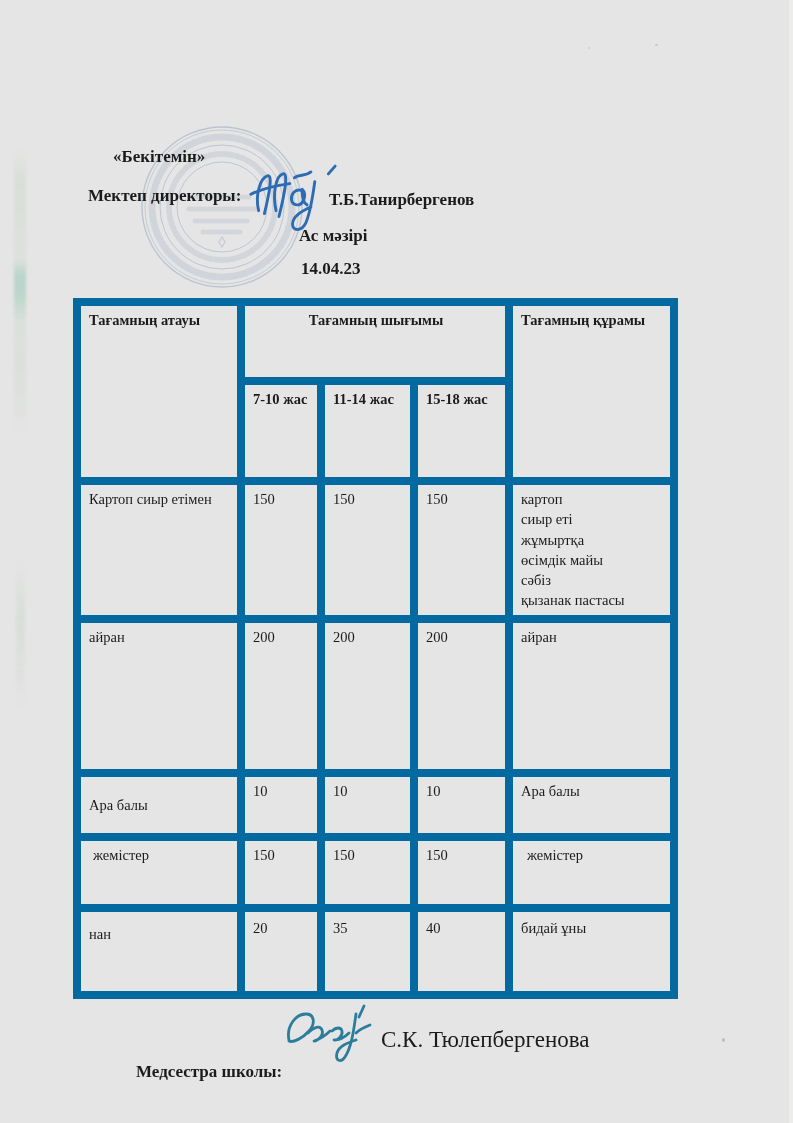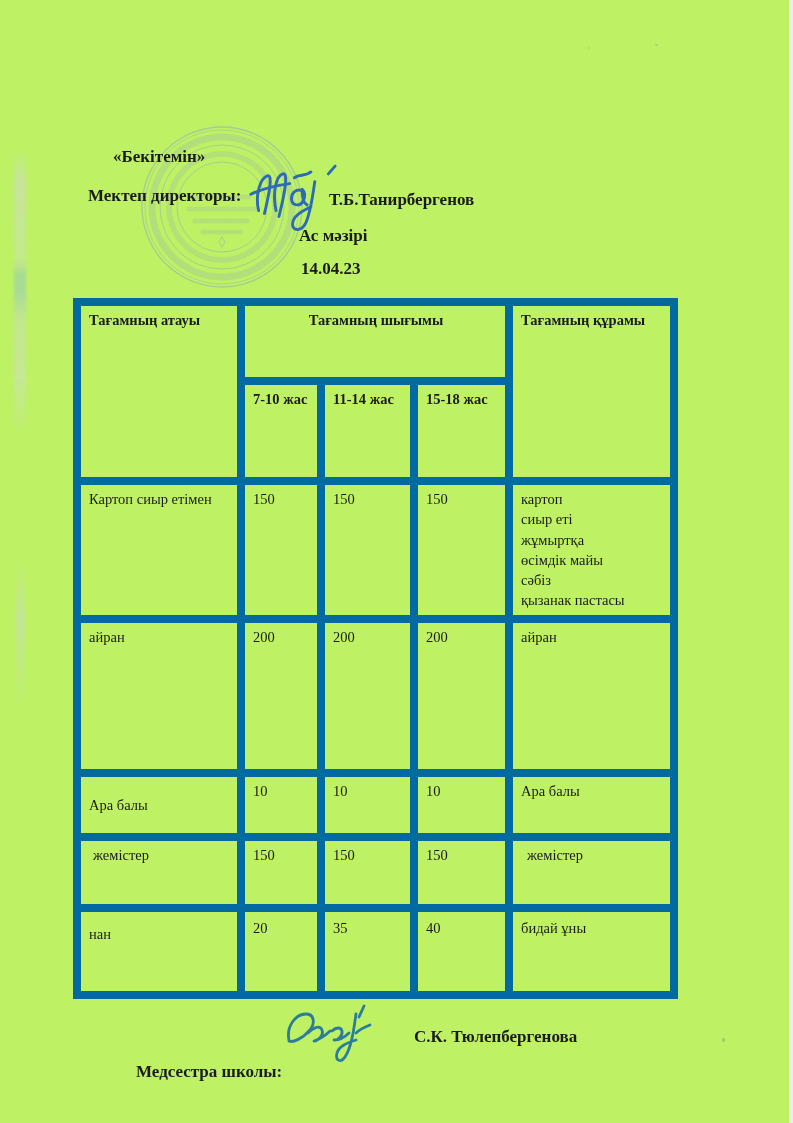--- a/index.html
+++ b/index.html
@@ -1,19 +1,19 @@
 <!DOCTYPE html>
 <html><head>
 <meta charset="utf-8">
 <style>
   html,body{margin:0;padding:0;background:#ffffff;}
   .page{
     position:relative;
     width:793px;height:1123px;
-    background:#bef264;
+    background:#e5e5e5;
     font-family:"Liberation Serif","DejaVu Serif",serif;
     color:#1b1b1b;
     overflow:hidden;
   }
   
   .edge-right{position:absolute;right:0;top:0;width:4px;height:1123px;background:#ededeb;}
   .streak-left{
     position:absolute;left:14px;top:148px;width:12px;height:290px;
     background:linear-gradient(to bottom,
       rgba(210,218,208,0) 0%,rgba(206,216,204,.55) 12%,rgba(209,219,207,.35) 38%,
@@ -31,21 +31,21 @@
   .stamp{position:absolute;left:137px;top:122px;width:170px;height:170px;opacity:.5;}
   
   .t-approve{position:absolute;left:113px;top:147px;font-size:17px;font-weight:bold;}
   .t-dirlabel{position:absolute;left:88px;top:186px;font-size:17px;font-weight:bold;}
   .t-dirname{position:absolute;left:329px;top:190px;font-size:17px;font-weight:bold;}
   .t-title{position:absolute;left:299px;top:226px;font-size:17px;font-weight:bold;}
   .t-date{position:absolute;left:301px;top:259px;font-size:17px;font-weight:bold;}
   .sig-director{position:absolute;left:247px;top:162px;width:92px;height:78px;}
   
   .t-nurselabel{position:absolute;left:136px;top:1022px;font-size:17px;font-weight:bold;margin-top:40px;}
-  .t-nursename{position:absolute;left:414px;top:1027px;font-size:17px;font-weight:bold;}
+  .t-nursename{position:absolute;left:381px;top:1027px;font-size:23px;font-weight:normal;}
   .sig-nurse{position:absolute;left:282px;top:1000px;width:104px;height:72px;}
   
   table.menu{
     position:absolute;left:73px;top:298px;
     width:597px;border-collapse:collapse;table-layout:fixed;
   }
   table.menu td{
     border:8px solid #0369a1;
     vertical-align:top;
     padding:4px 6px 4px 8px;

